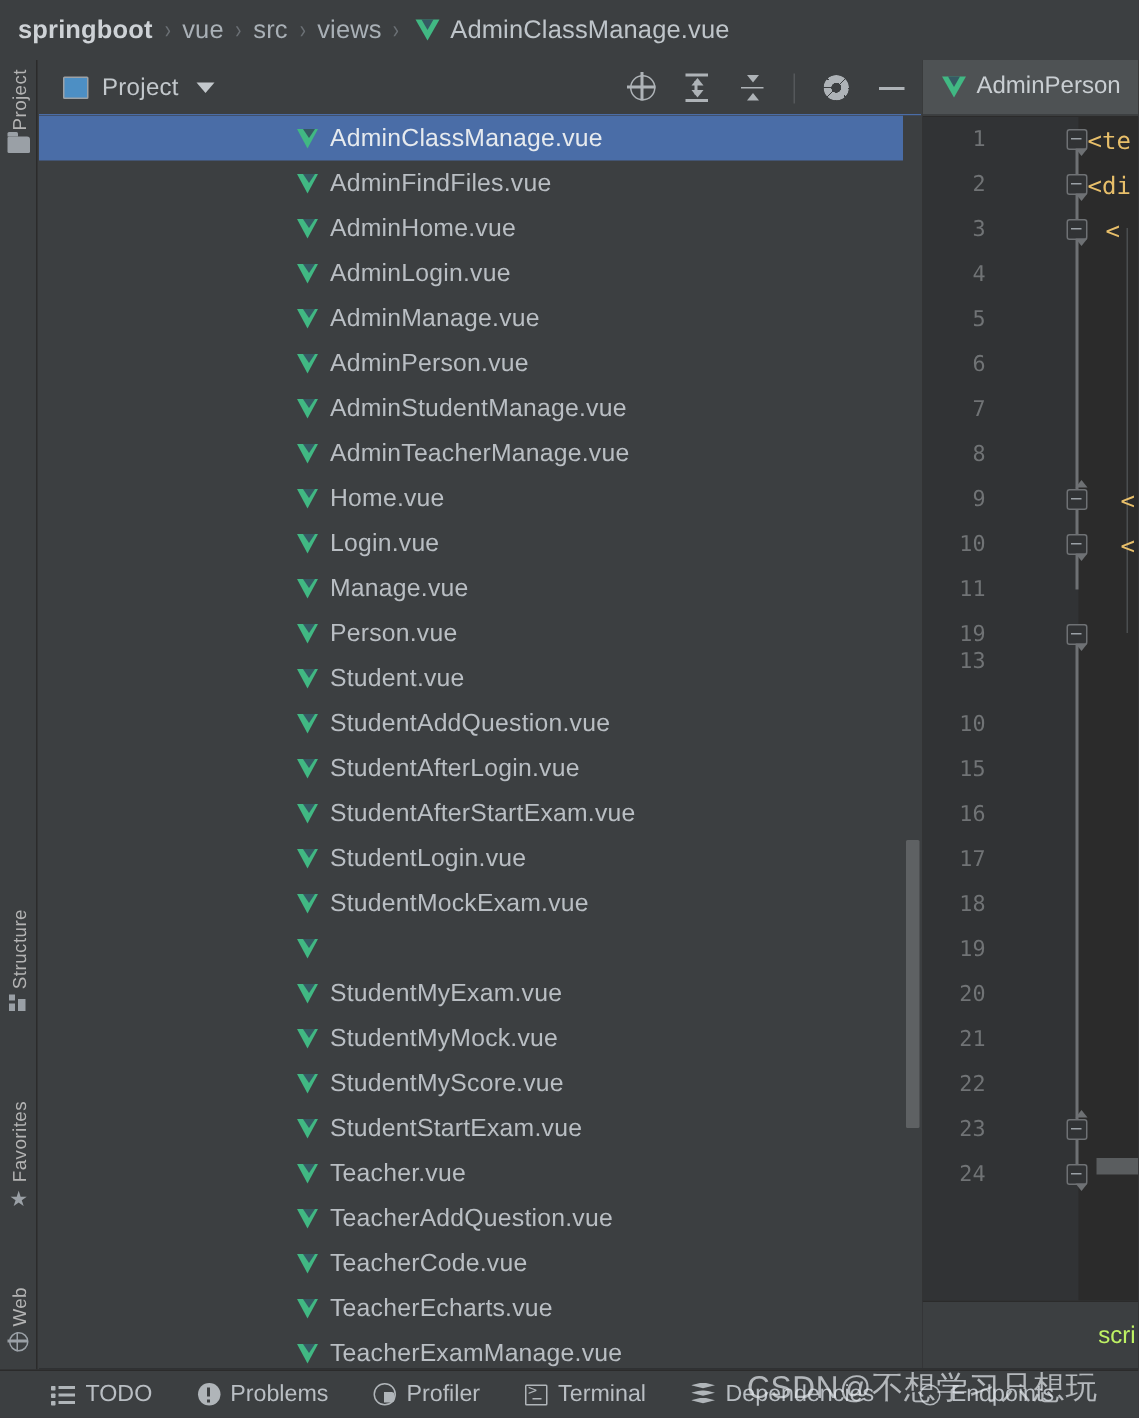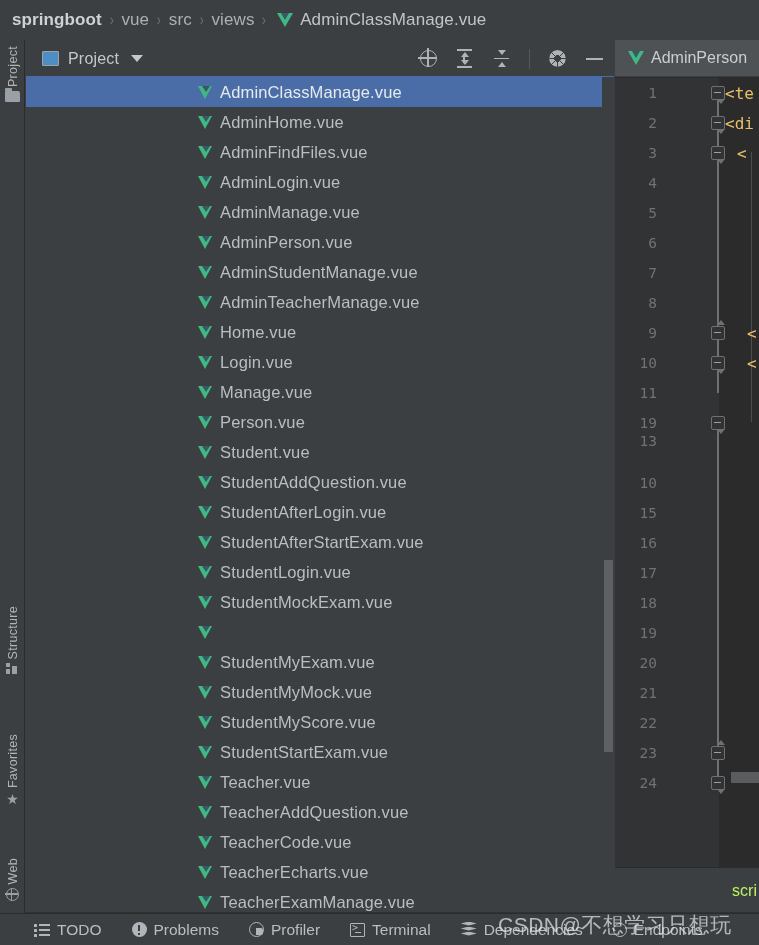--- a/index.html
+++ b/index.html
@@ -525,25 +525,25 @@
 
     <div class="panel-rule"></div>
 
     <div class="file-list" id="file-list">
         <div class="file-row selected">
           <span class="vue-mark"></span>
           <span class="file-name">AdminClassManage.vue</span>
         </div>
         <div class="file-row">
           <span class="vue-mark"></span>
+          <span class="file-name">AdminFindFiles.vue</span>
+        </div>
+        <div class="file-row">
+          <span class="vue-mark"></span>
           <span class="file-name">AdminHome.vue</span>
-        </div>
-        <div class="file-row">
-          <span class="vue-mark"></span>
-          <span class="file-name">AdminFindFiles.vue</span>
         </div>
         <div class="file-row">
           <span class="vue-mark"></span>
           <span class="file-name">AdminLogin.vue</span>
         </div>
         <div class="file-row">
           <span class="vue-mark"></span>
           <span class="file-name">AdminManage.vue</span>
         </div>
         <div class="file-row">

